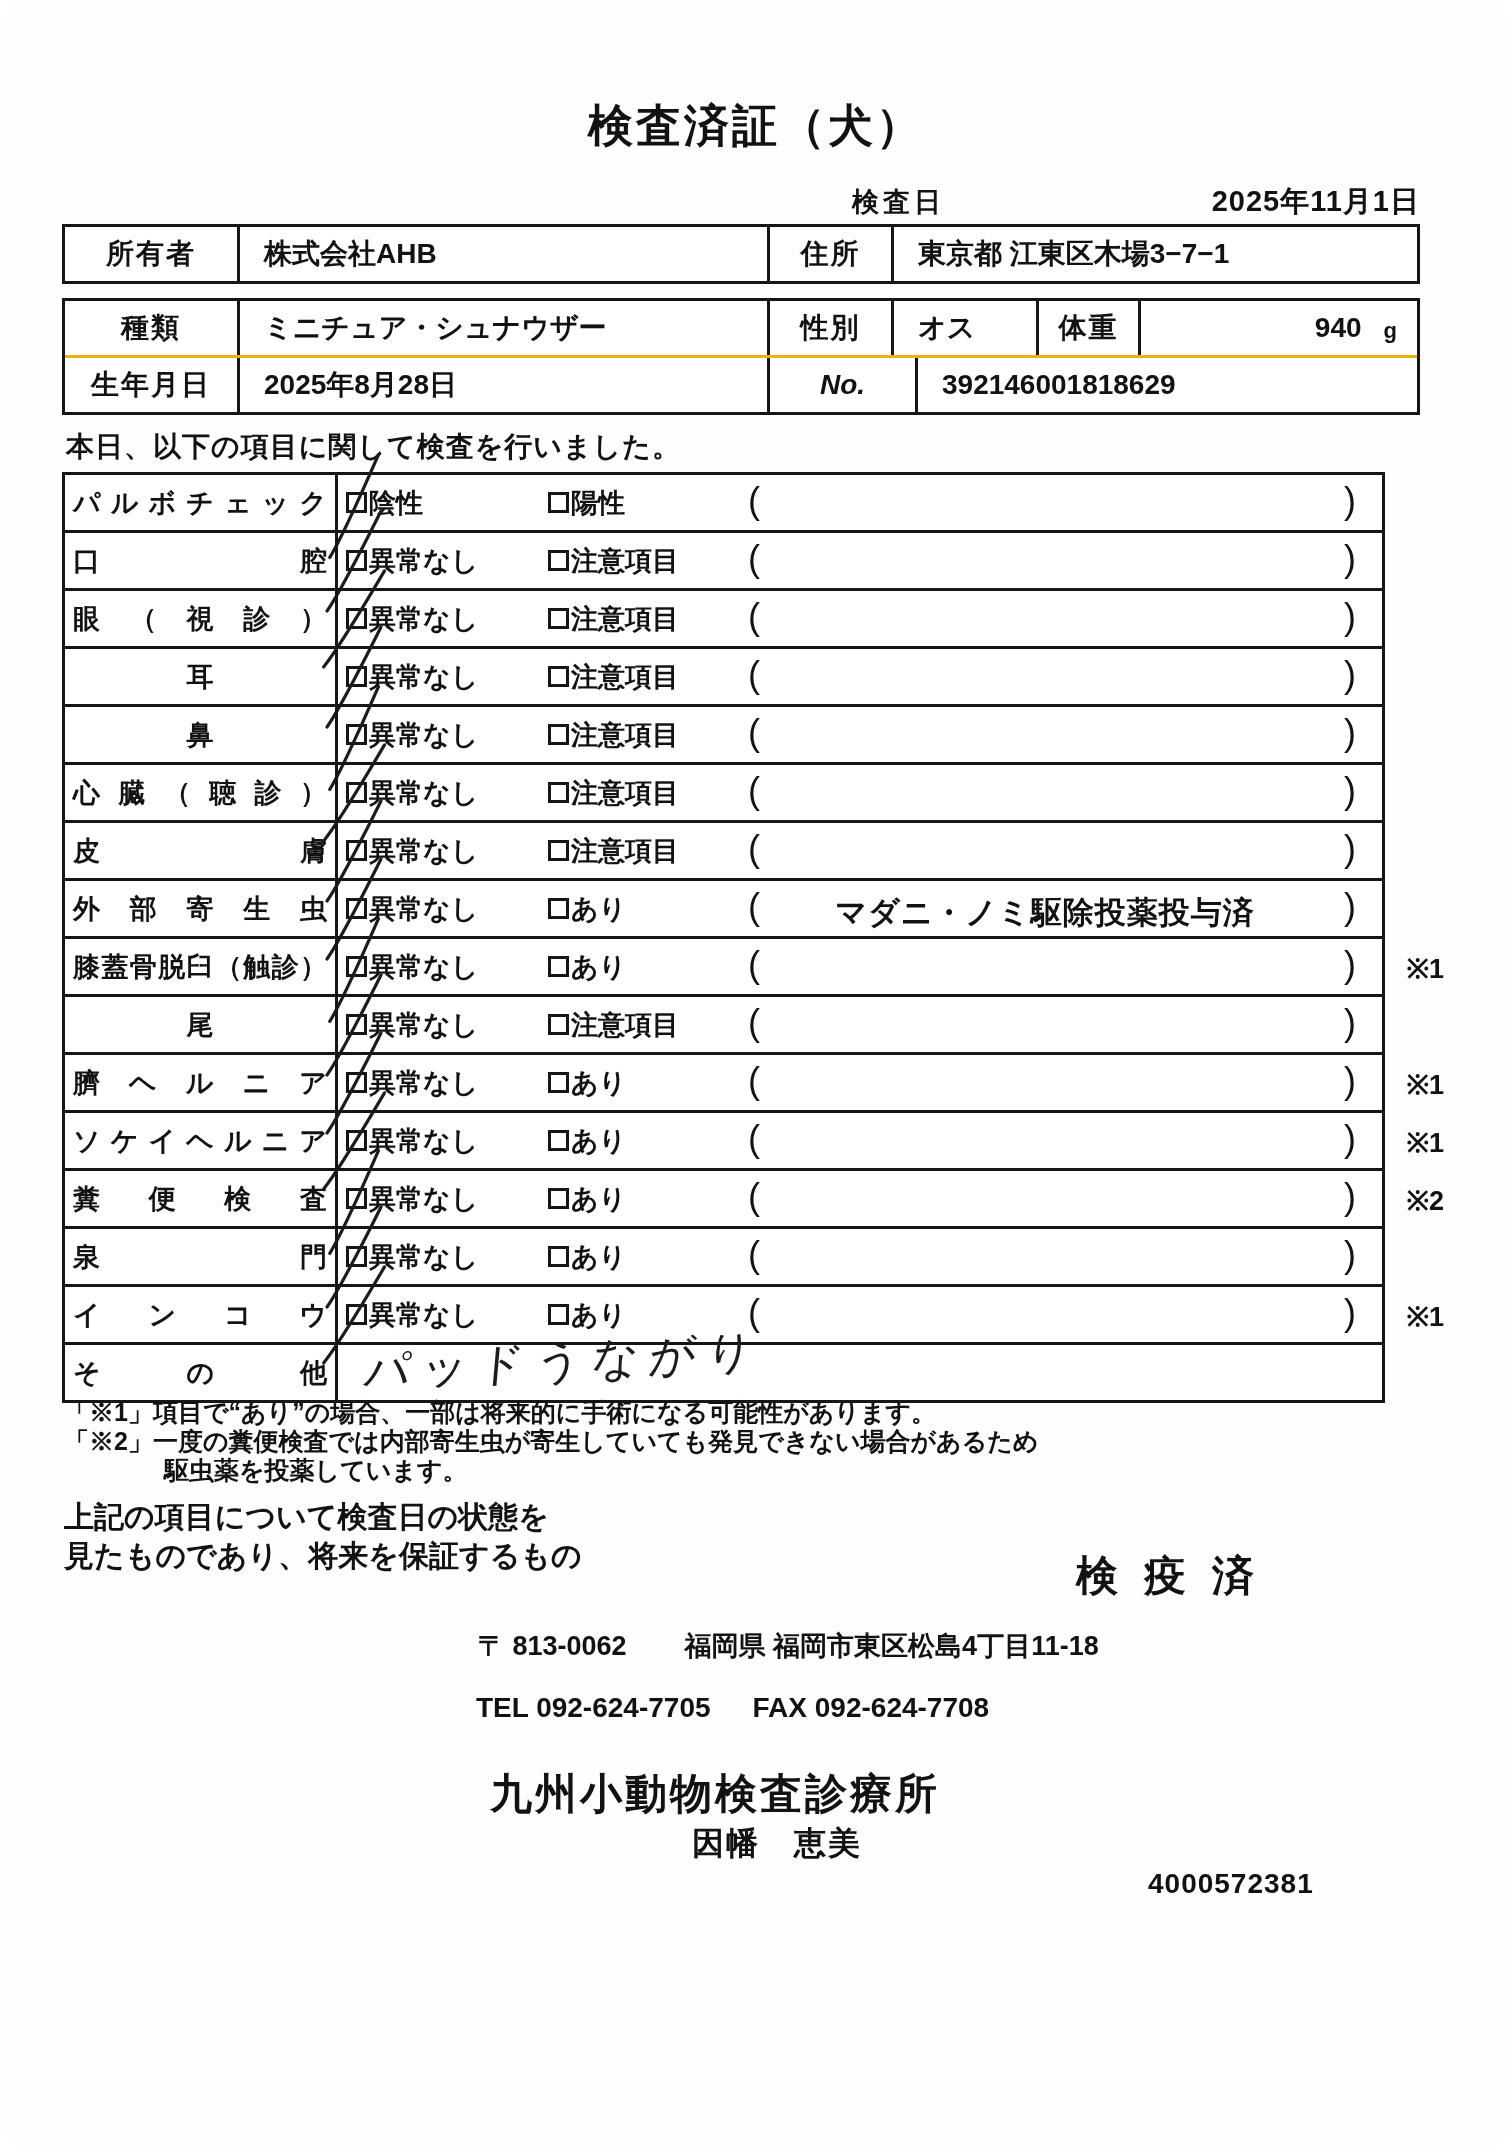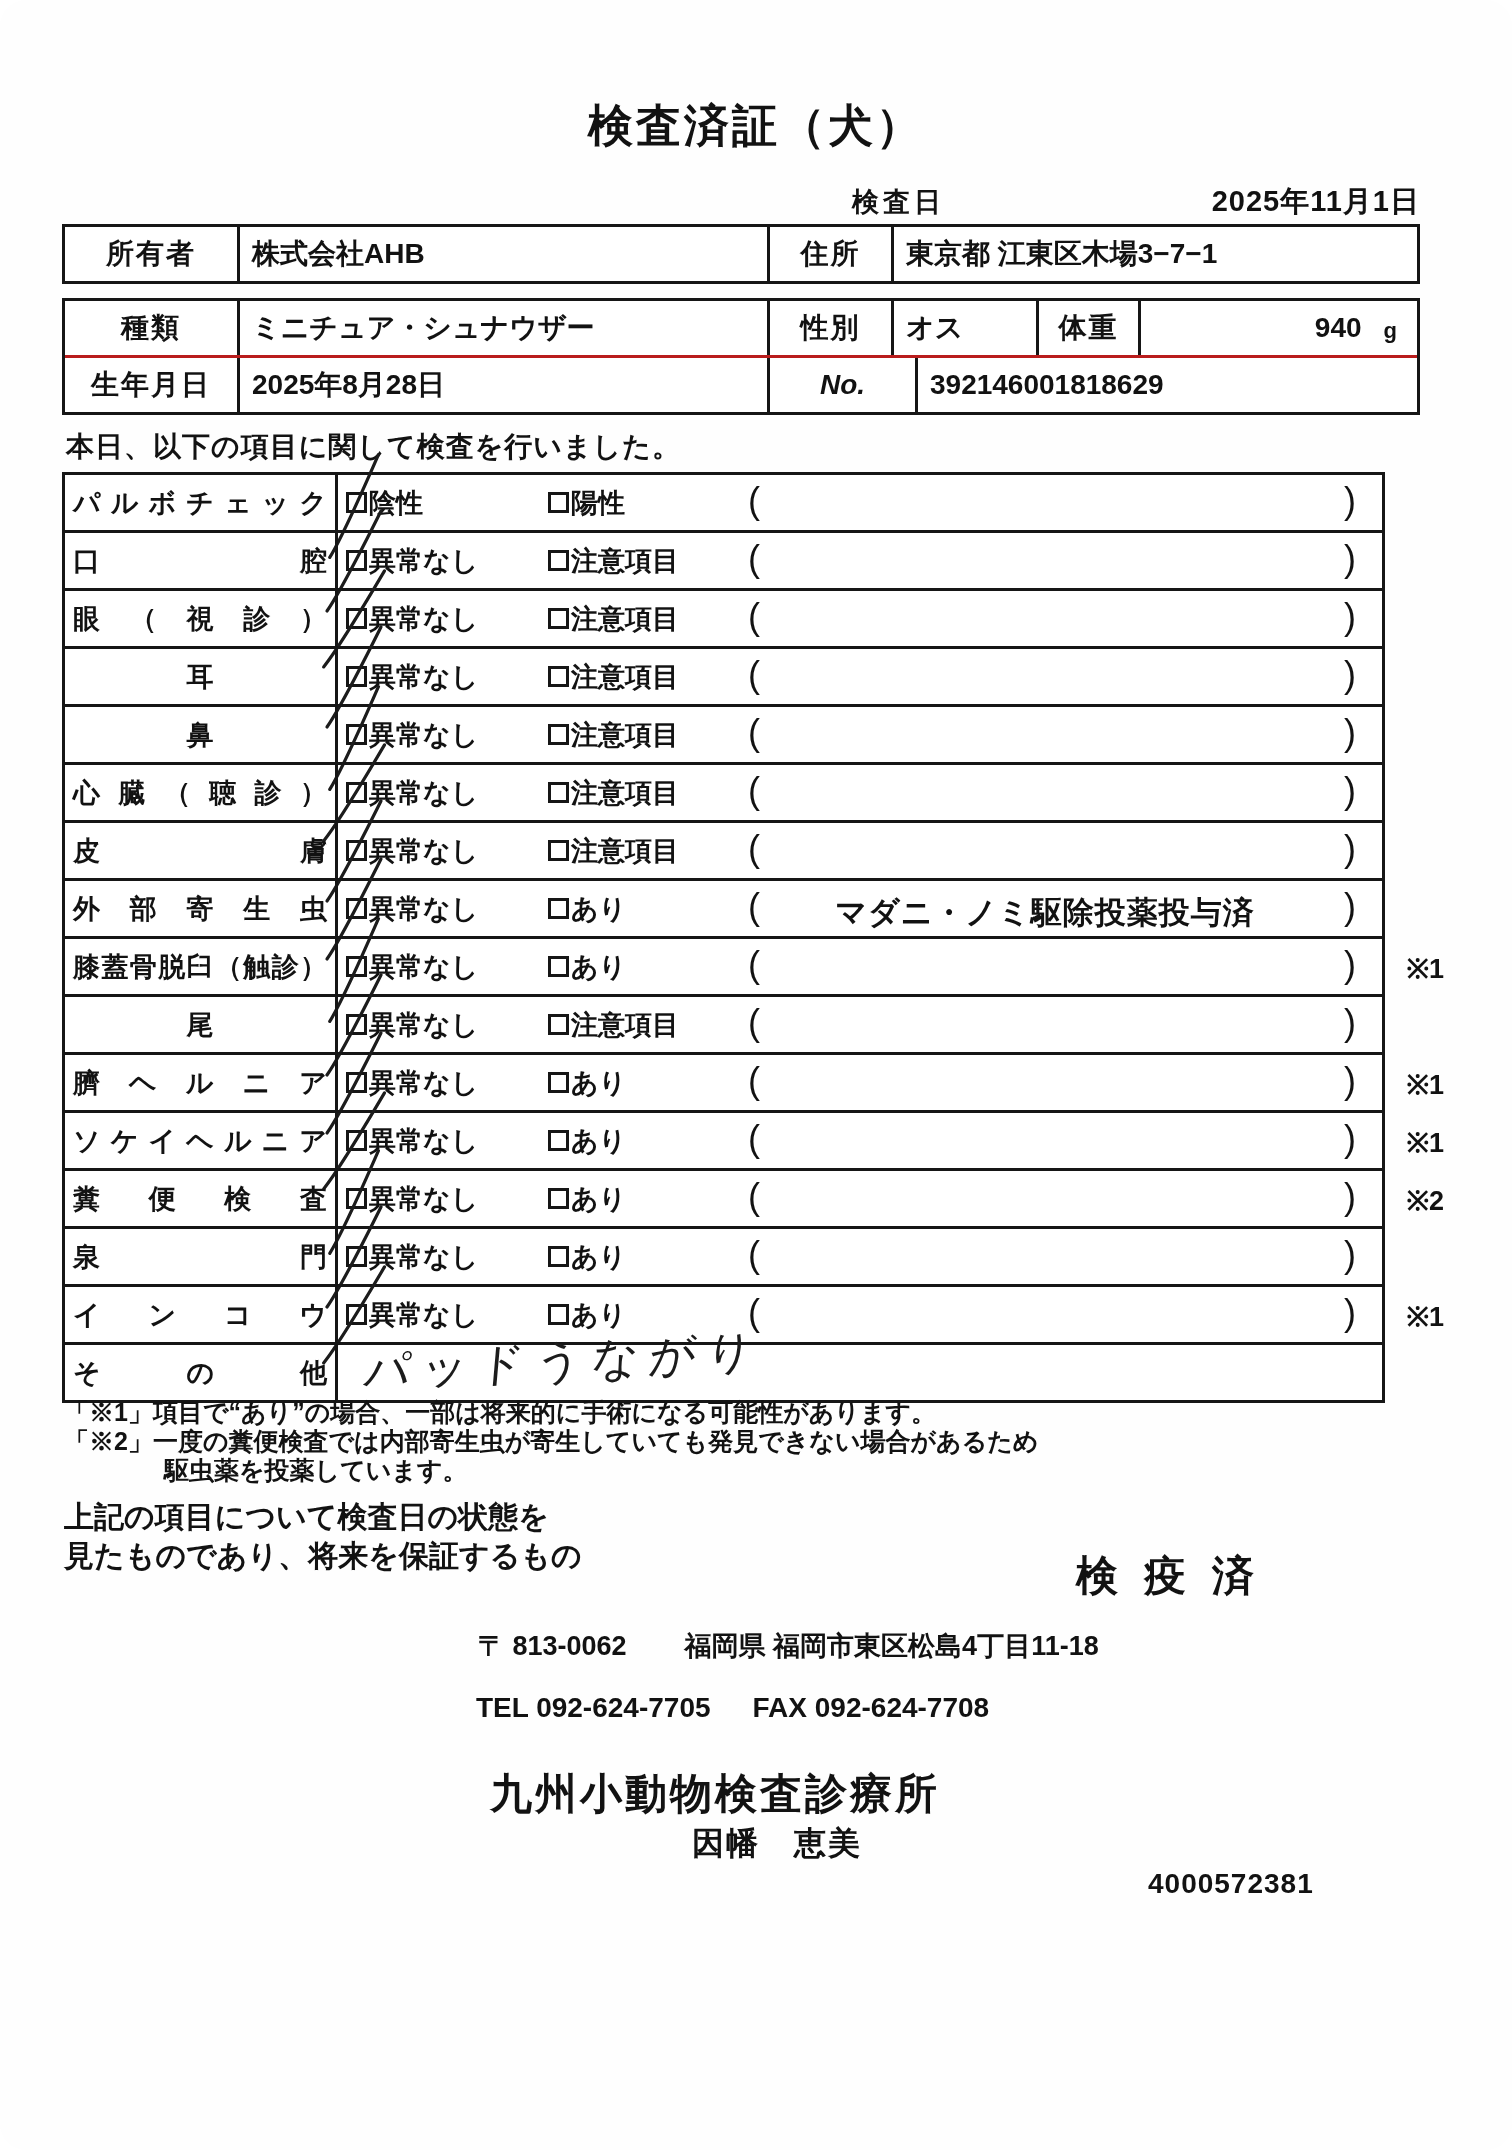--- a/index.html
+++ b/index.html
@@ -15,25 +15,25 @@
   .doc-title{
     position:absolute;top:96px;left:0;width:100%;
     text-align:center;font-size:45px;font-weight:700;letter-spacing:3px;
   }
   .date-label{position:absolute;top:184px;left:852px;font-size:27px;font-weight:600;letter-spacing:4px;}
   .date-value{position:absolute;top:182px;right:92px;font-size:29px;font-weight:700;letter-spacing:1px;}
 
   
   .htable{position:absolute;left:62px;width:1358px;border:3px solid #161616;box-sizing:border-box;background:#fff;}
   .hrow{display:flex;height:54px;}
-  .hrow + .hrow{border-top:3px solid #b91c1c;justify-content:space-between;}
+  .hrow + .hrow{border-top:3px solid #eab308;justify-content:space-between;}
   .hcell{display:flex;align-items:center;box-sizing:border-box;font-size:28px;font-weight:700;overflow:visible;white-space:nowrap;}
   .hcell + .hcell{border-left:3px solid #161616;}
   .hcell.lab{justify-content:center;letter-spacing:2px;}
-  .hcell.val{padding-left:12px;}
+  .hcell.val{padding-left:24px;}
   .w-owner-lab{width:172px;}
   .w-owner-val{width:530px;}
   .w-addr-lab{width:124px;}
   .w-addr-val{flex:1;}
   .w-breed-lab{width:172px;}
   .w-breed-val{width:530px;}
   .w-sex-lab{width:124px;}
   .w-sex-val{width:145px;}
   .w-wt-lab{width:102px;}
   .w-wt-val{flex:1;justify-content:flex-end;padding-right:20px;}

